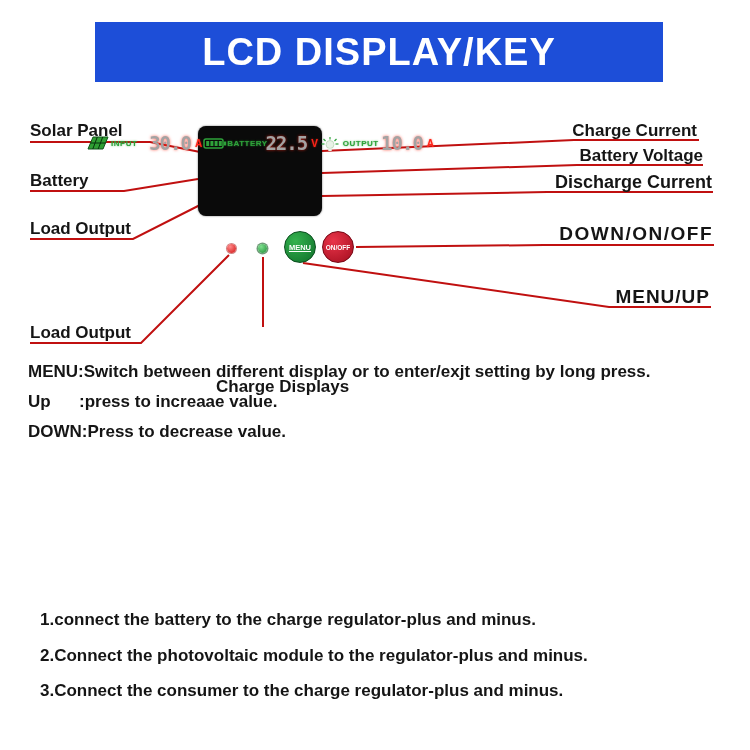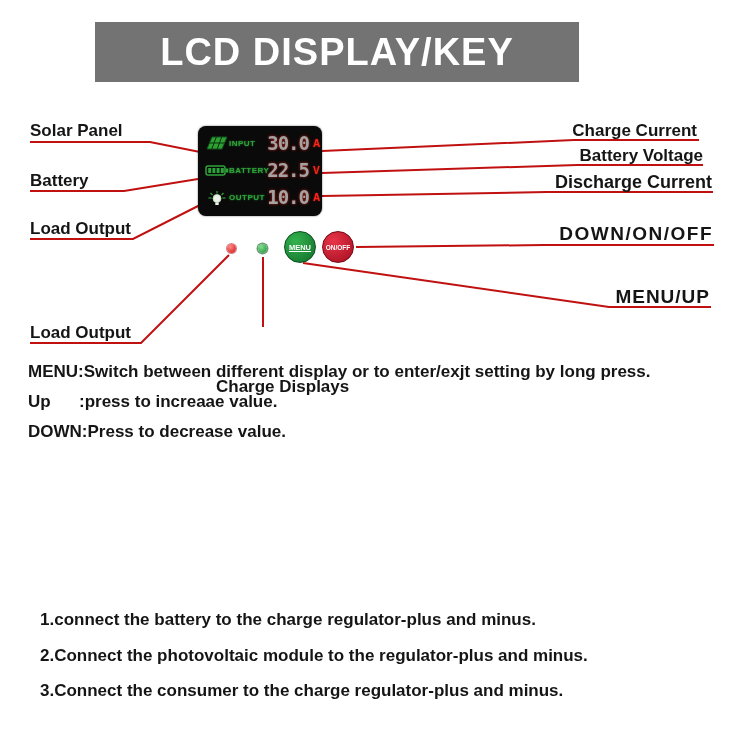--- a/index.html
+++ b/index.html
@@ -1,21 +1,21 @@
 <!DOCTYPE html>
 <html><head>
 <meta charset="utf-8">
 <style>
   html,body{margin:0;padding:0;background:#ffffff;}
   .page{
     position:relative;width:750px;height:750px;background:#ffffff;
     font-family:"Liberation Sans","DejaVu Sans",sans-serif;overflow:hidden;
   }
   .banner{
-    position:absolute;left:95px;width:484px;background:#737373;color:#ffffff;
+    position:absolute;left:95px;width:568px;background:#1d4ed8;color:#ffffff;
     display:flex;align-items:center;justify-content:center;
     font-weight:bold;letter-spacing:1px;
   }
   .banner1{top:22px;height:60px;font-size:38px;}
   .banner2{top:520px;height:62px;font-size:35px;}
 
   .lbl{position:absolute;font-weight:bold;color:#151515;font-size:17px;white-space:nowrap;}
   .lbl-solar{left:30px;top:121px;}
   .lbl-battery{left:30px;top:171px;}
   .lbl-load1{left:30px;top:219px;}
@@ -25,21 +25,21 @@
   .lbl-discharge-current{right:38px;top:172px;font-size:18px;}
   .lbl-down-onoff{right:37px;top:223px;font-size:19px;letter-spacing:1.5px;}
   .lbl-menu-up{right:40px;top:286px;font-size:19px;letter-spacing:1px;}
   .lbl-charge-displays{left:216px;top:337px;margin-top:40px;}
 
   .lines{position:absolute;left:0;top:0;pointer-events:none;}
 
   .lcd{
     position:absolute;left:198px;top:126px;width:124px;height:90px;
     background:#0a0a0a;border-radius:8px;box-sizing:border-box;
-    padding:4px 6px;display:flex;flex-direction:column;justify-content:flex-start;
+    padding:4px 6px;display:flex;flex-direction:row;justify-content:center;
     box-shadow:0 0 2px rgba(0,0,0,.6);
   }
   .lcd-row{display:flex;align-items:center;height:27px;}
   .lcd-icon{width:25px;display:flex;align-items:center;justify-content:center;flex:0 0 25px;}
   .lcd-label{
     color:#2ea23a;font-size:8px;font-weight:bold;width:36px;flex:0 0 36px;
     letter-spacing:.5px;text-shadow:0 0 2px rgba(46,162,58,.8);
   }
   .lcd-value{
     color:#a3a3a3;font-family:"DejaVu Sans Mono",monospace;font-weight:bold;

